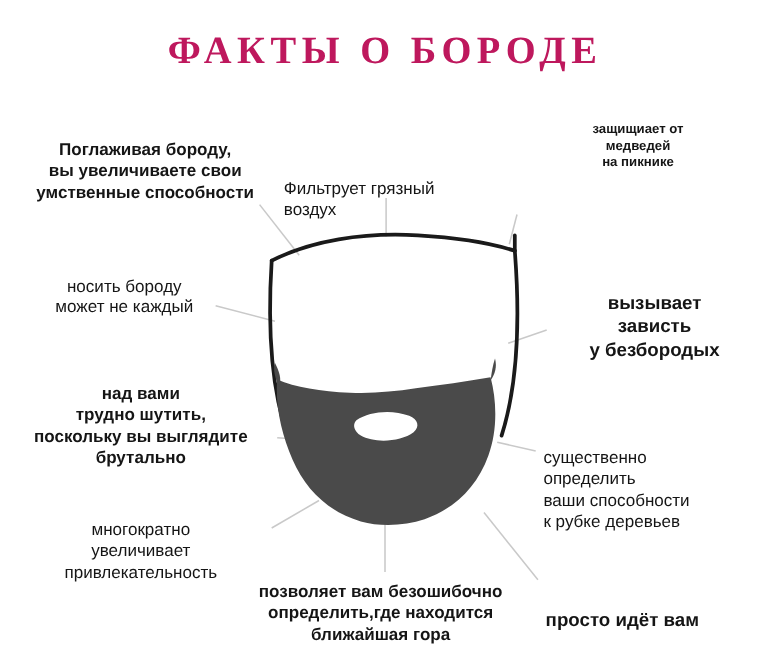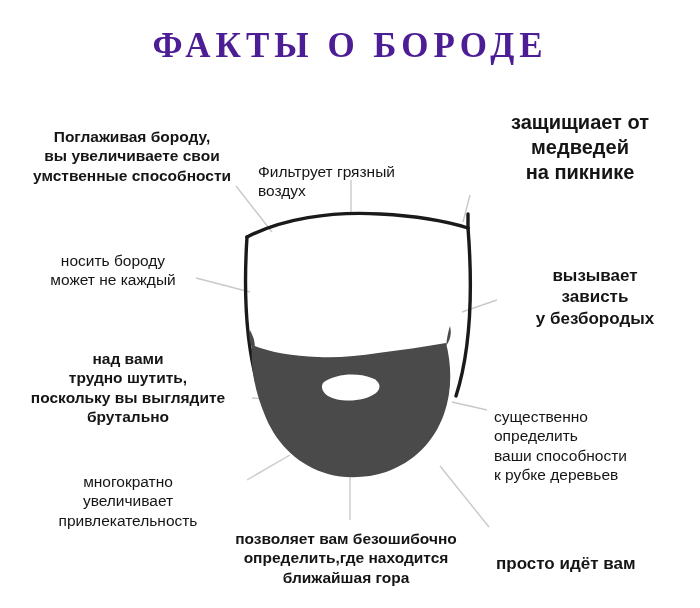--- a/index.html
+++ b/index.html
@@ -23,21 +23,21 @@
   #title {
     position: absolute;
     top: 26px;
     left: 0;
     width: 700px;
     text-align: center;
     font-family: "Liberation Serif", serif;
     font-weight: bold;
     font-size: 35px;
     letter-spacing: 5px;
-    color: #4c1d95;
+    color: #be185d;
     white-space: nowrap;
   }
   .label {
     position: absolute;
     font-size: 15.5px;
     line-height: 1.25;
     color: #151515;
     white-space: pre-line;
   }
   .label.bold {
@@ -112,21 +112,21 @@
       <path d="M250 330 C254 338, 256 344, 254 352 C250 344, 248 336, 250 330 Z"></path>
       <path d="M450 326 C452 334, 450 340, 446 346 C447 338, 448 332, 450 326 Z"></path>
     </g>
   </svg>
 
   <div class="label c" style="left:12px; top:127px; width:240px;font-weight:bold;">Поглаживая бороду,
 вы увеличиваете свои
 умственные способности</div>
   <div class="label l" style="left:258px; top:138px; width:200px;">Фильтрует грязный
 воздух</div>
-  <div class="label c bold" style="left:482px; top:110px; width:196px; font-size:20px;">защищиает от
+  <div class="label c bold" style="left:482px; top:110px; width:196px; font-size:12px;">защищиает от
 медведей
 на пикнике</div>
   <div class="label c" style="left:8px; top:251px; width:210px;">носить бороду
 может не каждый</div>
   <div class="label c bold" style="left:500px; top:265px; width:190px; font-size:17px;">вызывает
 зависть
 у безбородых</div>
   <div class="label c bold" style="left:2px; top:349px; width:252px;">над вами
 трудно шутить,
 поскольку вы выглядите

